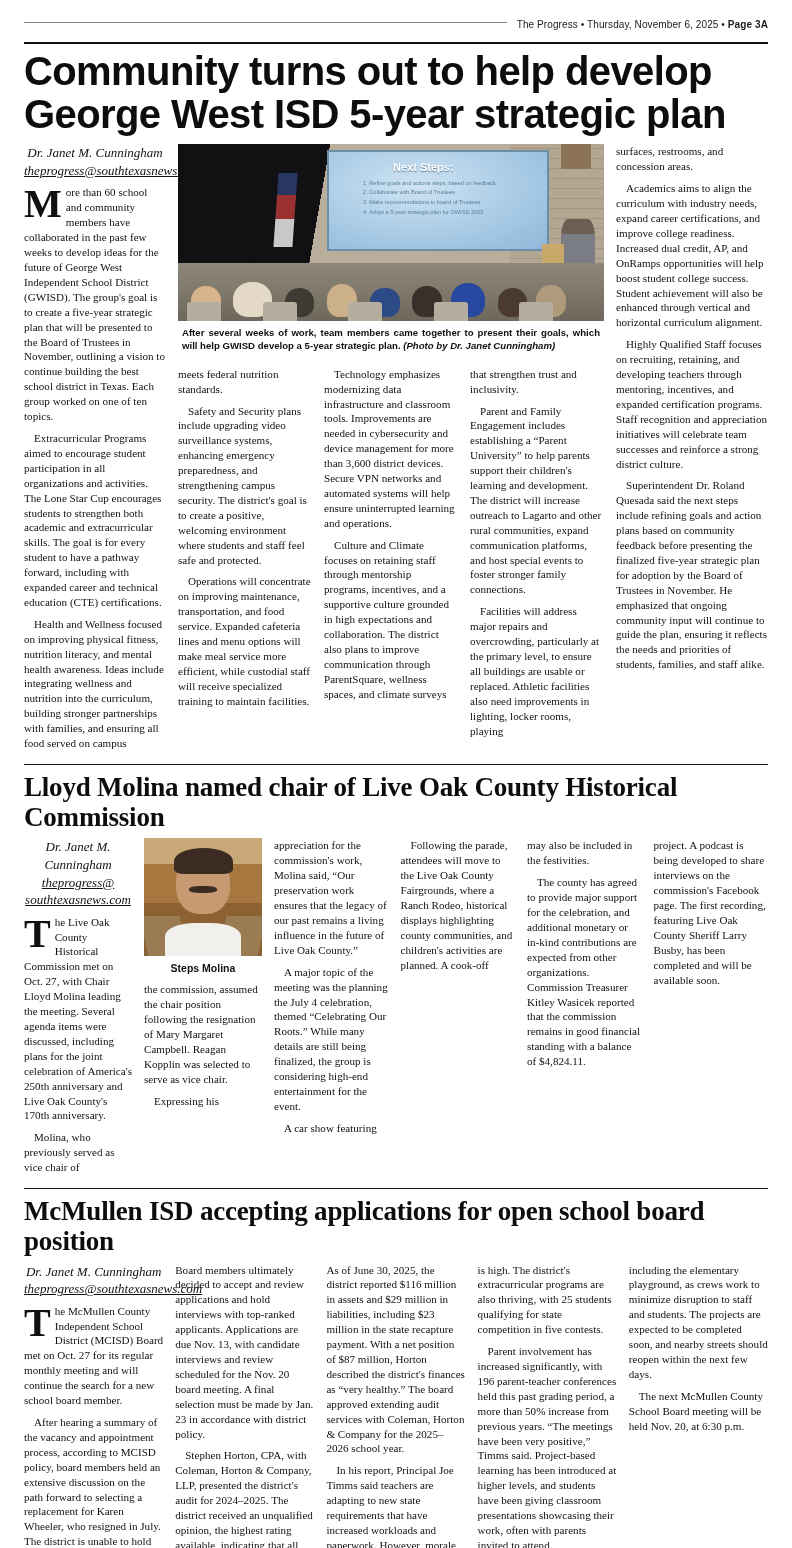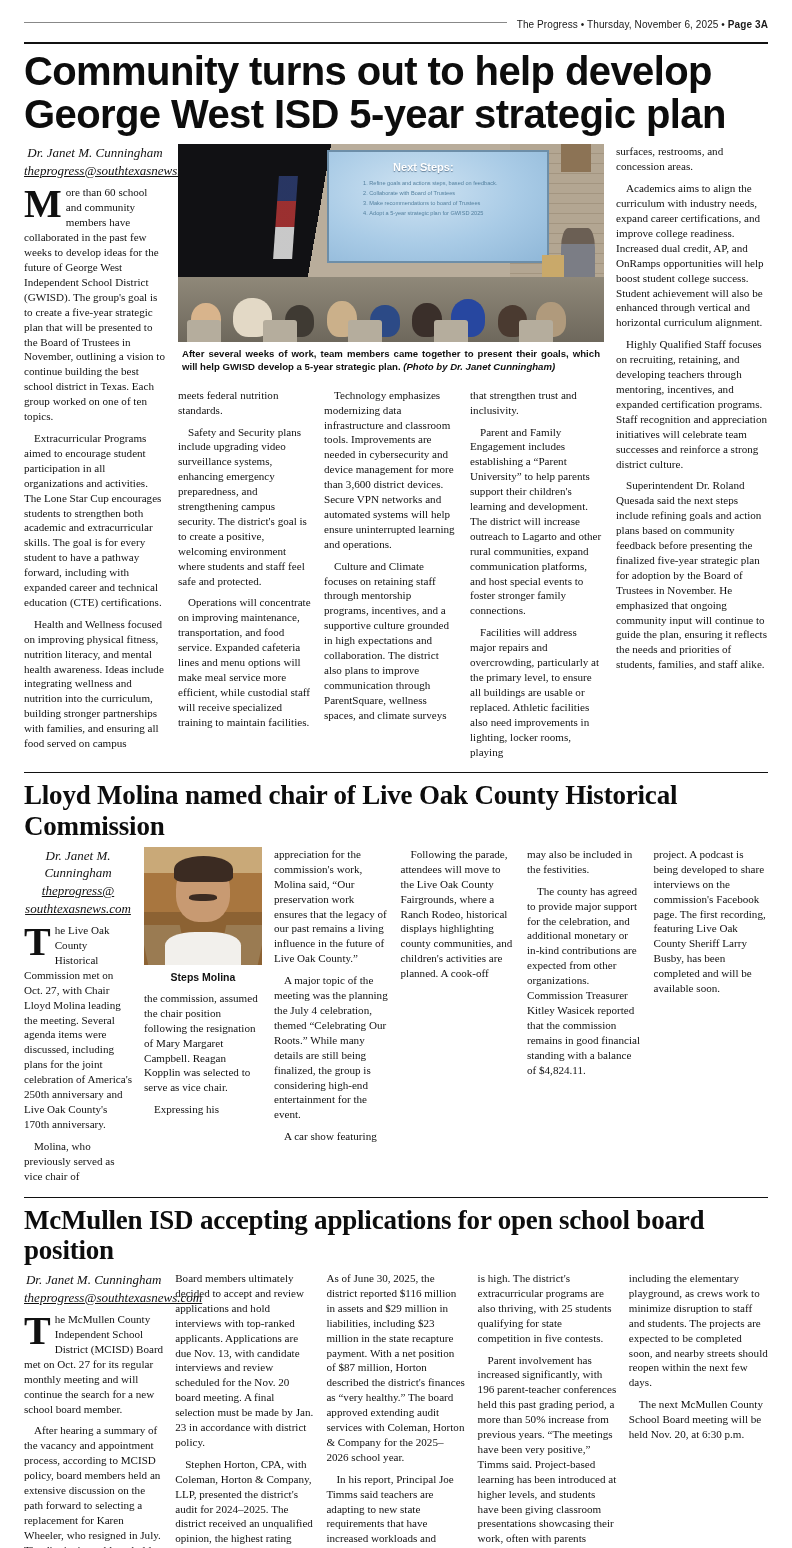--- a/index.html
+++ b/index.html
@@ -59,21 +59,21 @@
 
   .dropcap::first-letter {
     float: left; font-size: 40px; line-height: 0.82;
     font-family: "Liberation Serif", serif;
     font-weight: bold; padding: 3px 4px 0 0;
   }
 
   
   .photo-block { width: 100%; }
   .photo {
-    position: relative; width: 100%; height: 198px; overflow: hidden;
+    position: relative; width: 100%; height: 177px; overflow: hidden;
     background: #1d1d20;
   }
   .wall {
     position:absolute; left:0; top:0; width:100%; height:70%;
     background: linear-gradient(100deg,#111114 0 34%, #b9ad9b 34% 100%);
   }
   .wall-stone {
     position:absolute; right:0; top:0; width:22%; height:70%;
     background: repeating-linear-gradient(0deg,#b3a692 0 9px,#a2947f 9px 10px),
                 repeating-linear-gradient(90deg,#b3a692 0 17px,#9d8f7a 17px 18px);

